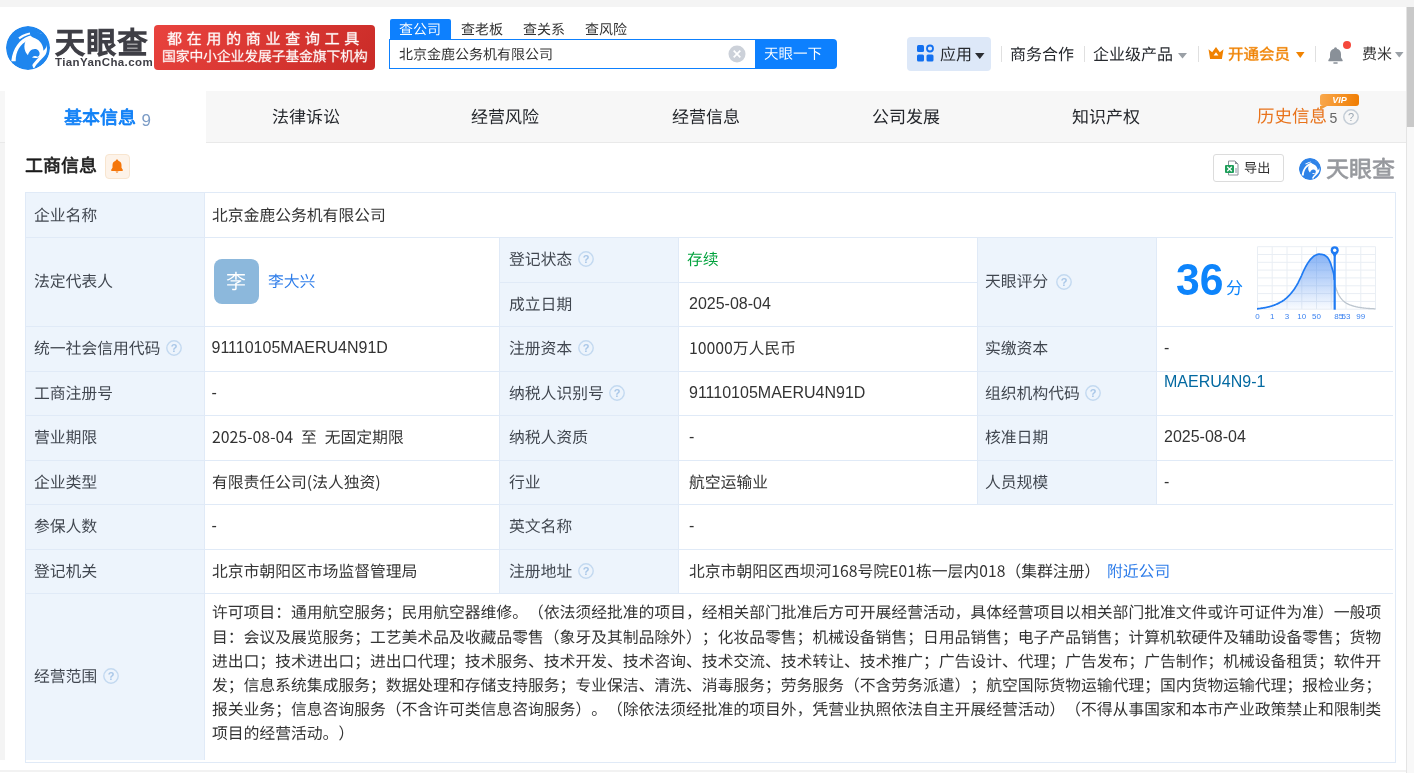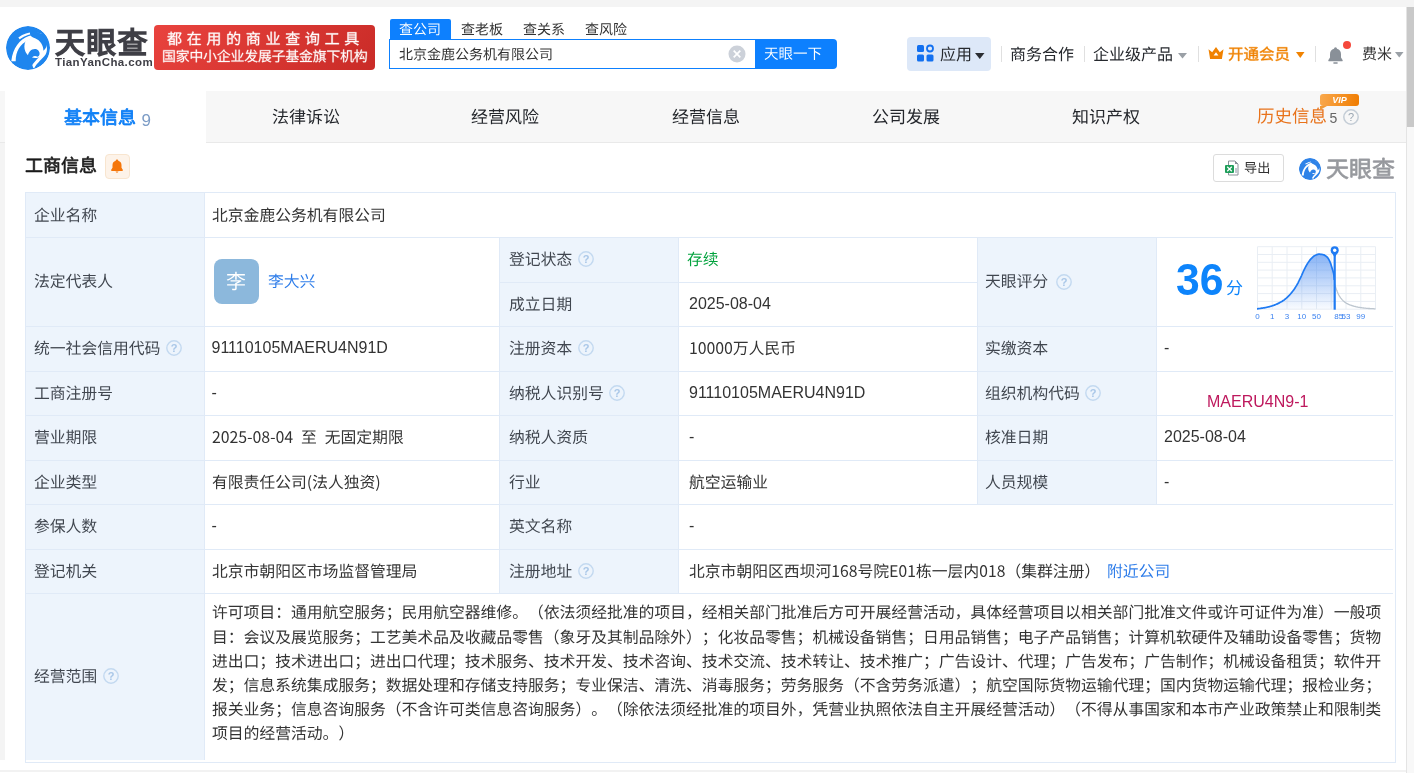--- a/index.html
+++ b/index.html
@@ -325,21 +325,21 @@
     <div style="position:absolute;left:678.0px;top:237.0px;width:1.0px;height:356.0px;background:#e0eaf7;"></div>
     <div style="position:absolute;left:976.5px;top:237.0px;width:1.0px;height:267.0px;background:#e0eaf7;"></div>
     <div style="position:absolute;left:1156.0px;top:237.0px;width:1.0px;height:267.0px;background:#e0eaf7;"></div>
     <div style="position:absolute;left:213.5px;top:259.0px;width:45.0px;height:45.0px;background:#8cb8dc;border-radius:8px;"></div>
     <div style="position:absolute;left:689.0px;top:291.8px;white-space:nowrap;font:16px 'Liberation Sans';color:#333;line-height:24.0px;letter-spacing:0.0px;">2025-08-04</div>
     <div style="position:absolute;left:1176.1px;top:259px;font:bold 43.5px 'Liberation Sans';color:#0d84fb;transform:scaleX(0.98);transform-origin:0 0;line-height:43.5px;">36</div>
     <div style="position:absolute;left:211.5px;top:336.2px;white-space:nowrap;font:16px 'Liberation Sans';color:#333;line-height:24.0px;letter-spacing:0.0px;">91110105MAERU4N91D</div>
     <div style="position:absolute;left:1164.0px;top:336.2px;white-space:nowrap;font:16px 'Liberation Sans';color:#333;line-height:24.0px;letter-spacing:0.0px;">-</div>
     <div style="position:absolute;left:211.5px;top:380.8px;white-space:nowrap;font:16px 'Liberation Sans';color:#333;line-height:24.0px;letter-spacing:0.0px;">-</div>
     <div style="position:absolute;left:689.0px;top:380.8px;white-space:nowrap;font:16px 'Liberation Sans';color:#333;line-height:24.0px;letter-spacing:0.0px;">91110105MAERU4N91D</div>
-    <div style="position:absolute;left:1164.0px;top:390px;white-space:nowrap;font:16px 'Liberation Sans';color:#be185d;line-height:24.0px;letter-spacing:0.0px;margin-left:43px;">MAERU4N9-1</div>
+    <div style="position:absolute;left:1164.0px;top:370px;white-space:nowrap;font:16px 'Liberation Sans';color:#0369a1;line-height:24.0px;letter-spacing:0.0px;">MAERU4N9-1</div>
     <div style="position:absolute;left:689.0px;top:425.2px;white-space:nowrap;font:16px 'Liberation Sans';color:#333;line-height:24.0px;letter-spacing:0.0px;">-</div>
     <div style="position:absolute;left:1164.0px;top:425.2px;white-space:nowrap;font:16px 'Liberation Sans';color:#333;line-height:24.0px;letter-spacing:0.0px;">2025-08-04</div>
     <div style="position:absolute;left:1164.0px;top:469.8px;white-space:nowrap;font:16px 'Liberation Sans';color:#333;line-height:24.0px;letter-spacing:0.0px;">-</div>
     <div style="position:absolute;left:211.5px;top:514.2px;white-space:nowrap;font:16px 'Liberation Sans';color:#333;line-height:24.0px;letter-spacing:0.0px;">-</div>
     <div style="position:absolute;left:689.0px;top:514.2px;white-space:nowrap;font:16px 'Liberation Sans';color:#333;line-height:24.0px;letter-spacing:0.0px;">-</div>
     <div style="position:absolute;left:1257.5px;top:311.5px;width:24px;margin-left:-12px;text-align:center;font:8px 'Liberation Sans';color:#3b82f0;">0</div>
     <div style="position:absolute;left:1272.2px;top:311.5px;width:24px;margin-left:-12px;text-align:center;font:8px 'Liberation Sans';color:#3b82f0;">1</div>
     <div style="position:absolute;left:1287.0px;top:311.5px;width:24px;margin-left:-12px;text-align:center;font:8px 'Liberation Sans';color:#3b82f0;">3</div>
     <div style="position:absolute;left:1301.8px;top:311.5px;width:24px;margin-left:-12px;text-align:center;font:8px 'Liberation Sans';color:#3b82f0;">10</div>
     <div style="position:absolute;left:1316.5px;top:311.5px;width:24px;margin-left:-12px;text-align:center;font:8px 'Liberation Sans';color:#3b82f0;">50</div>

